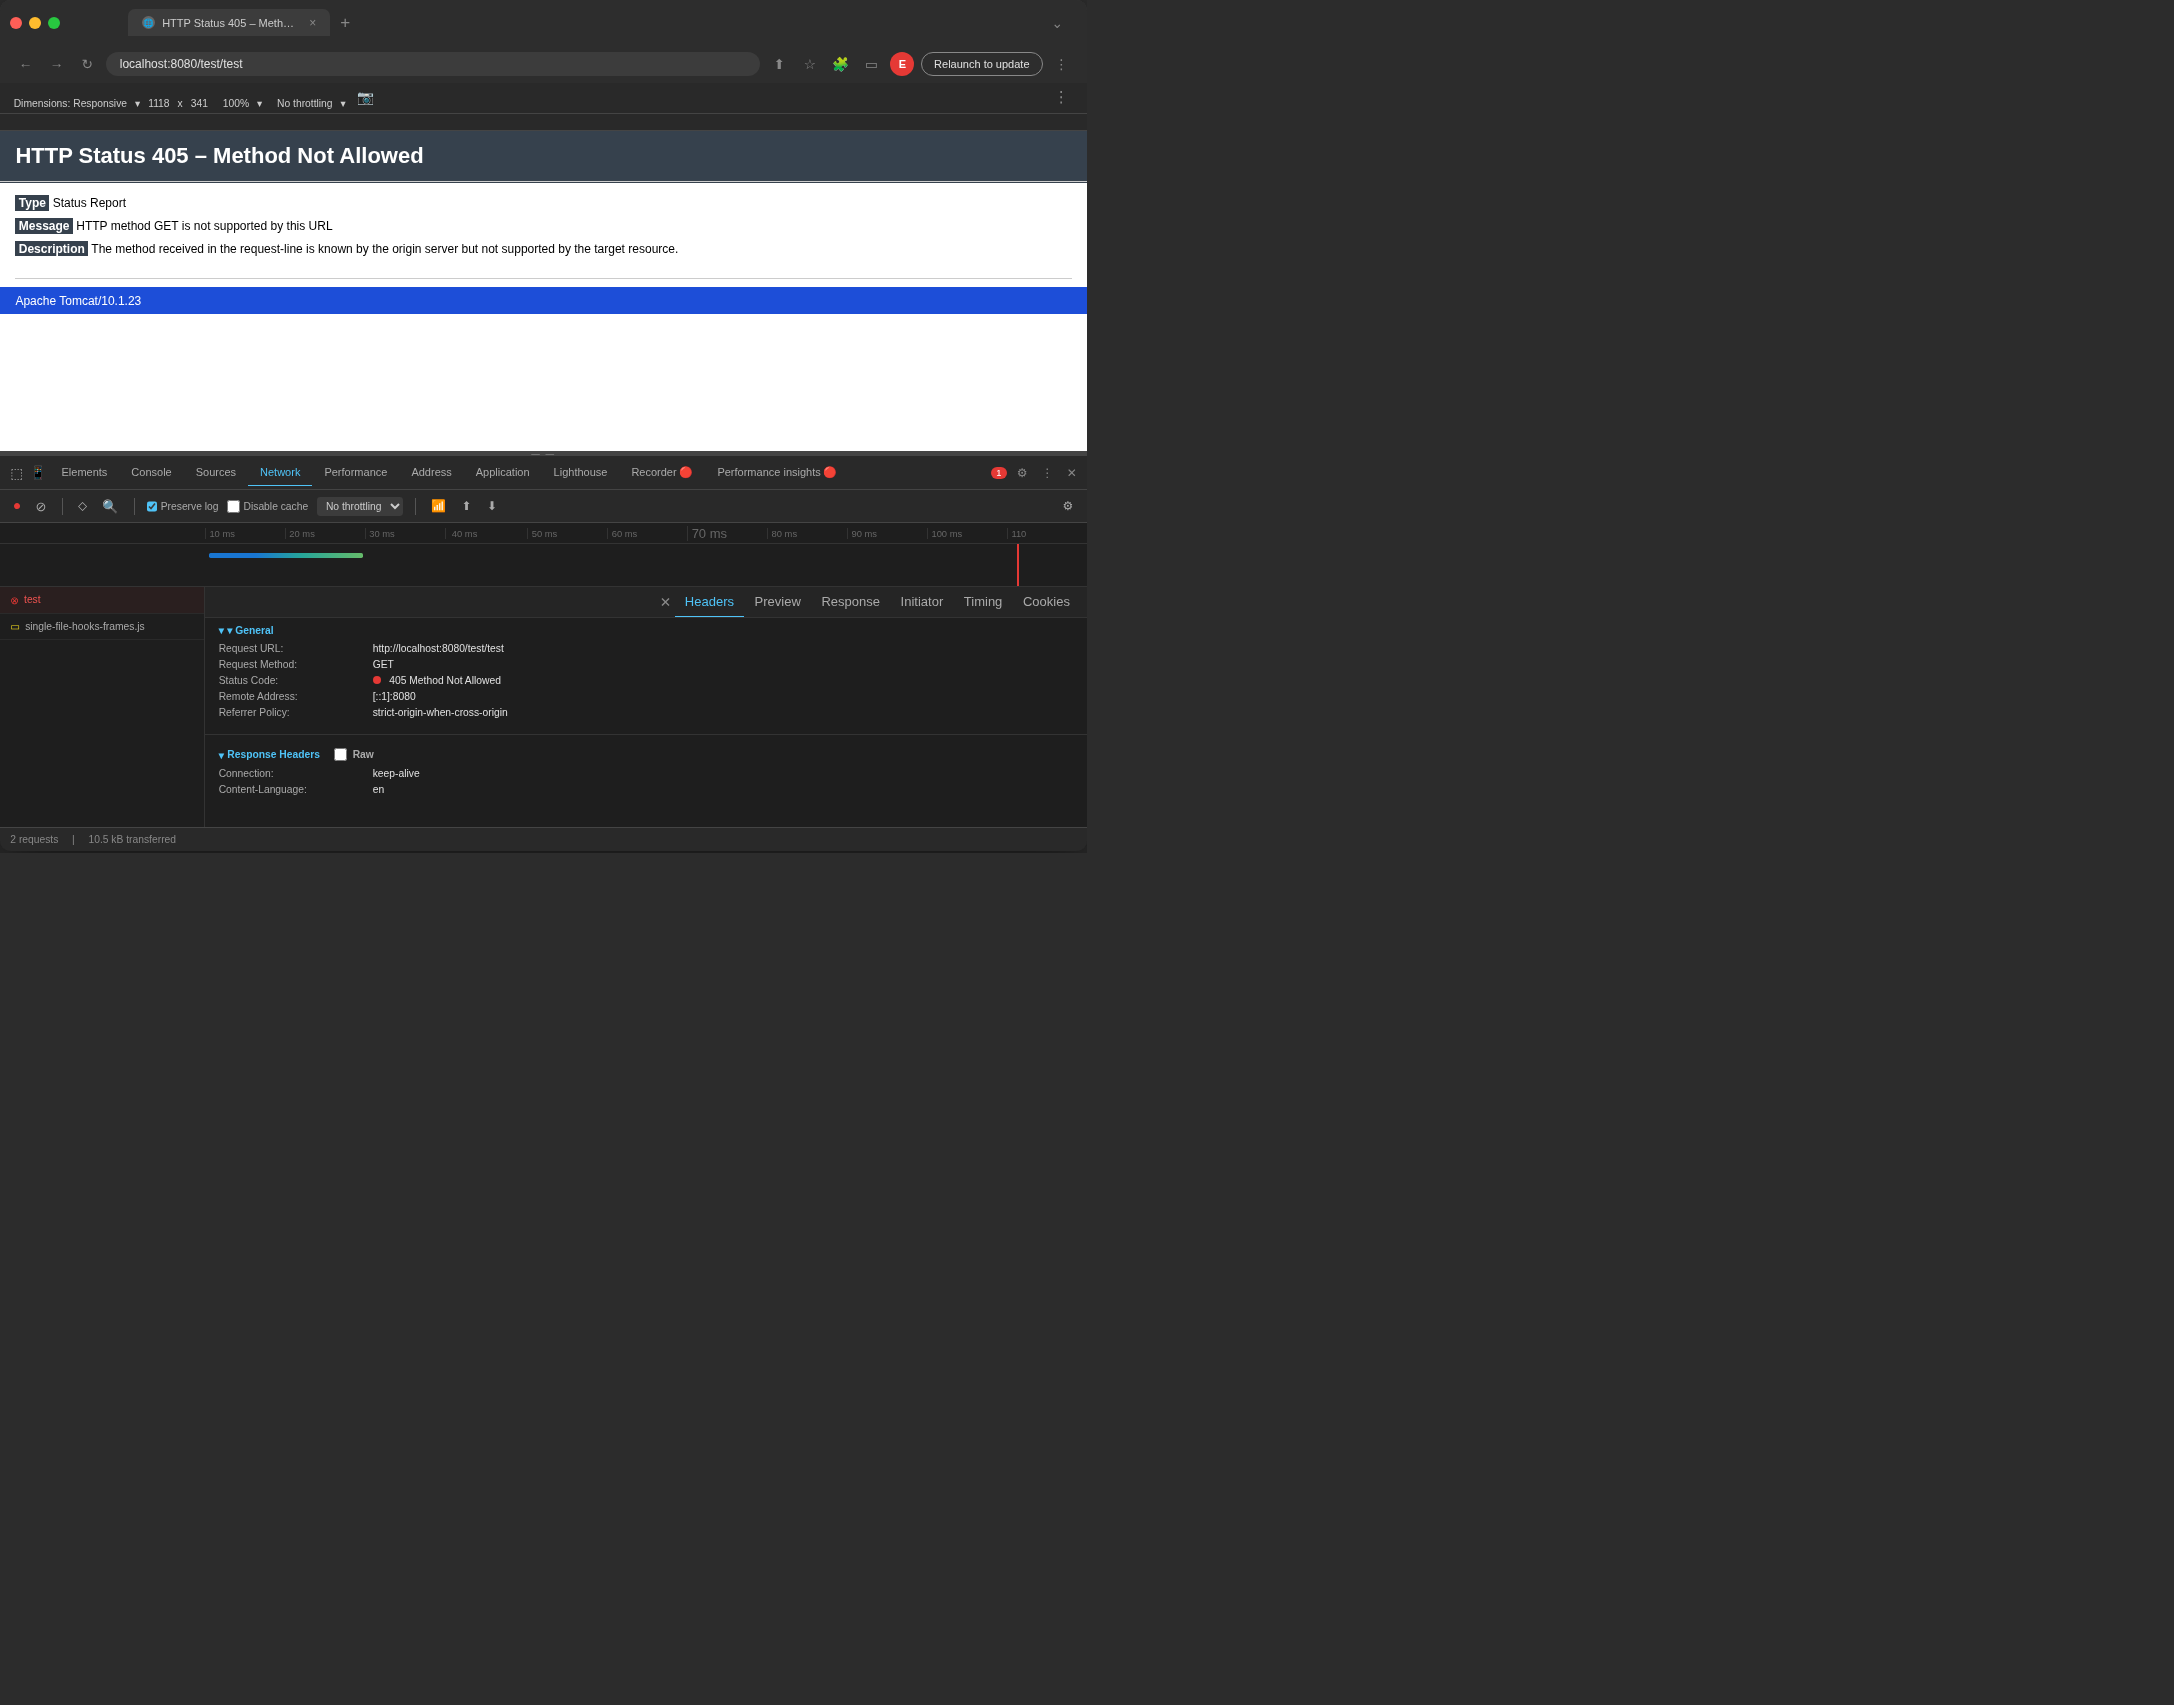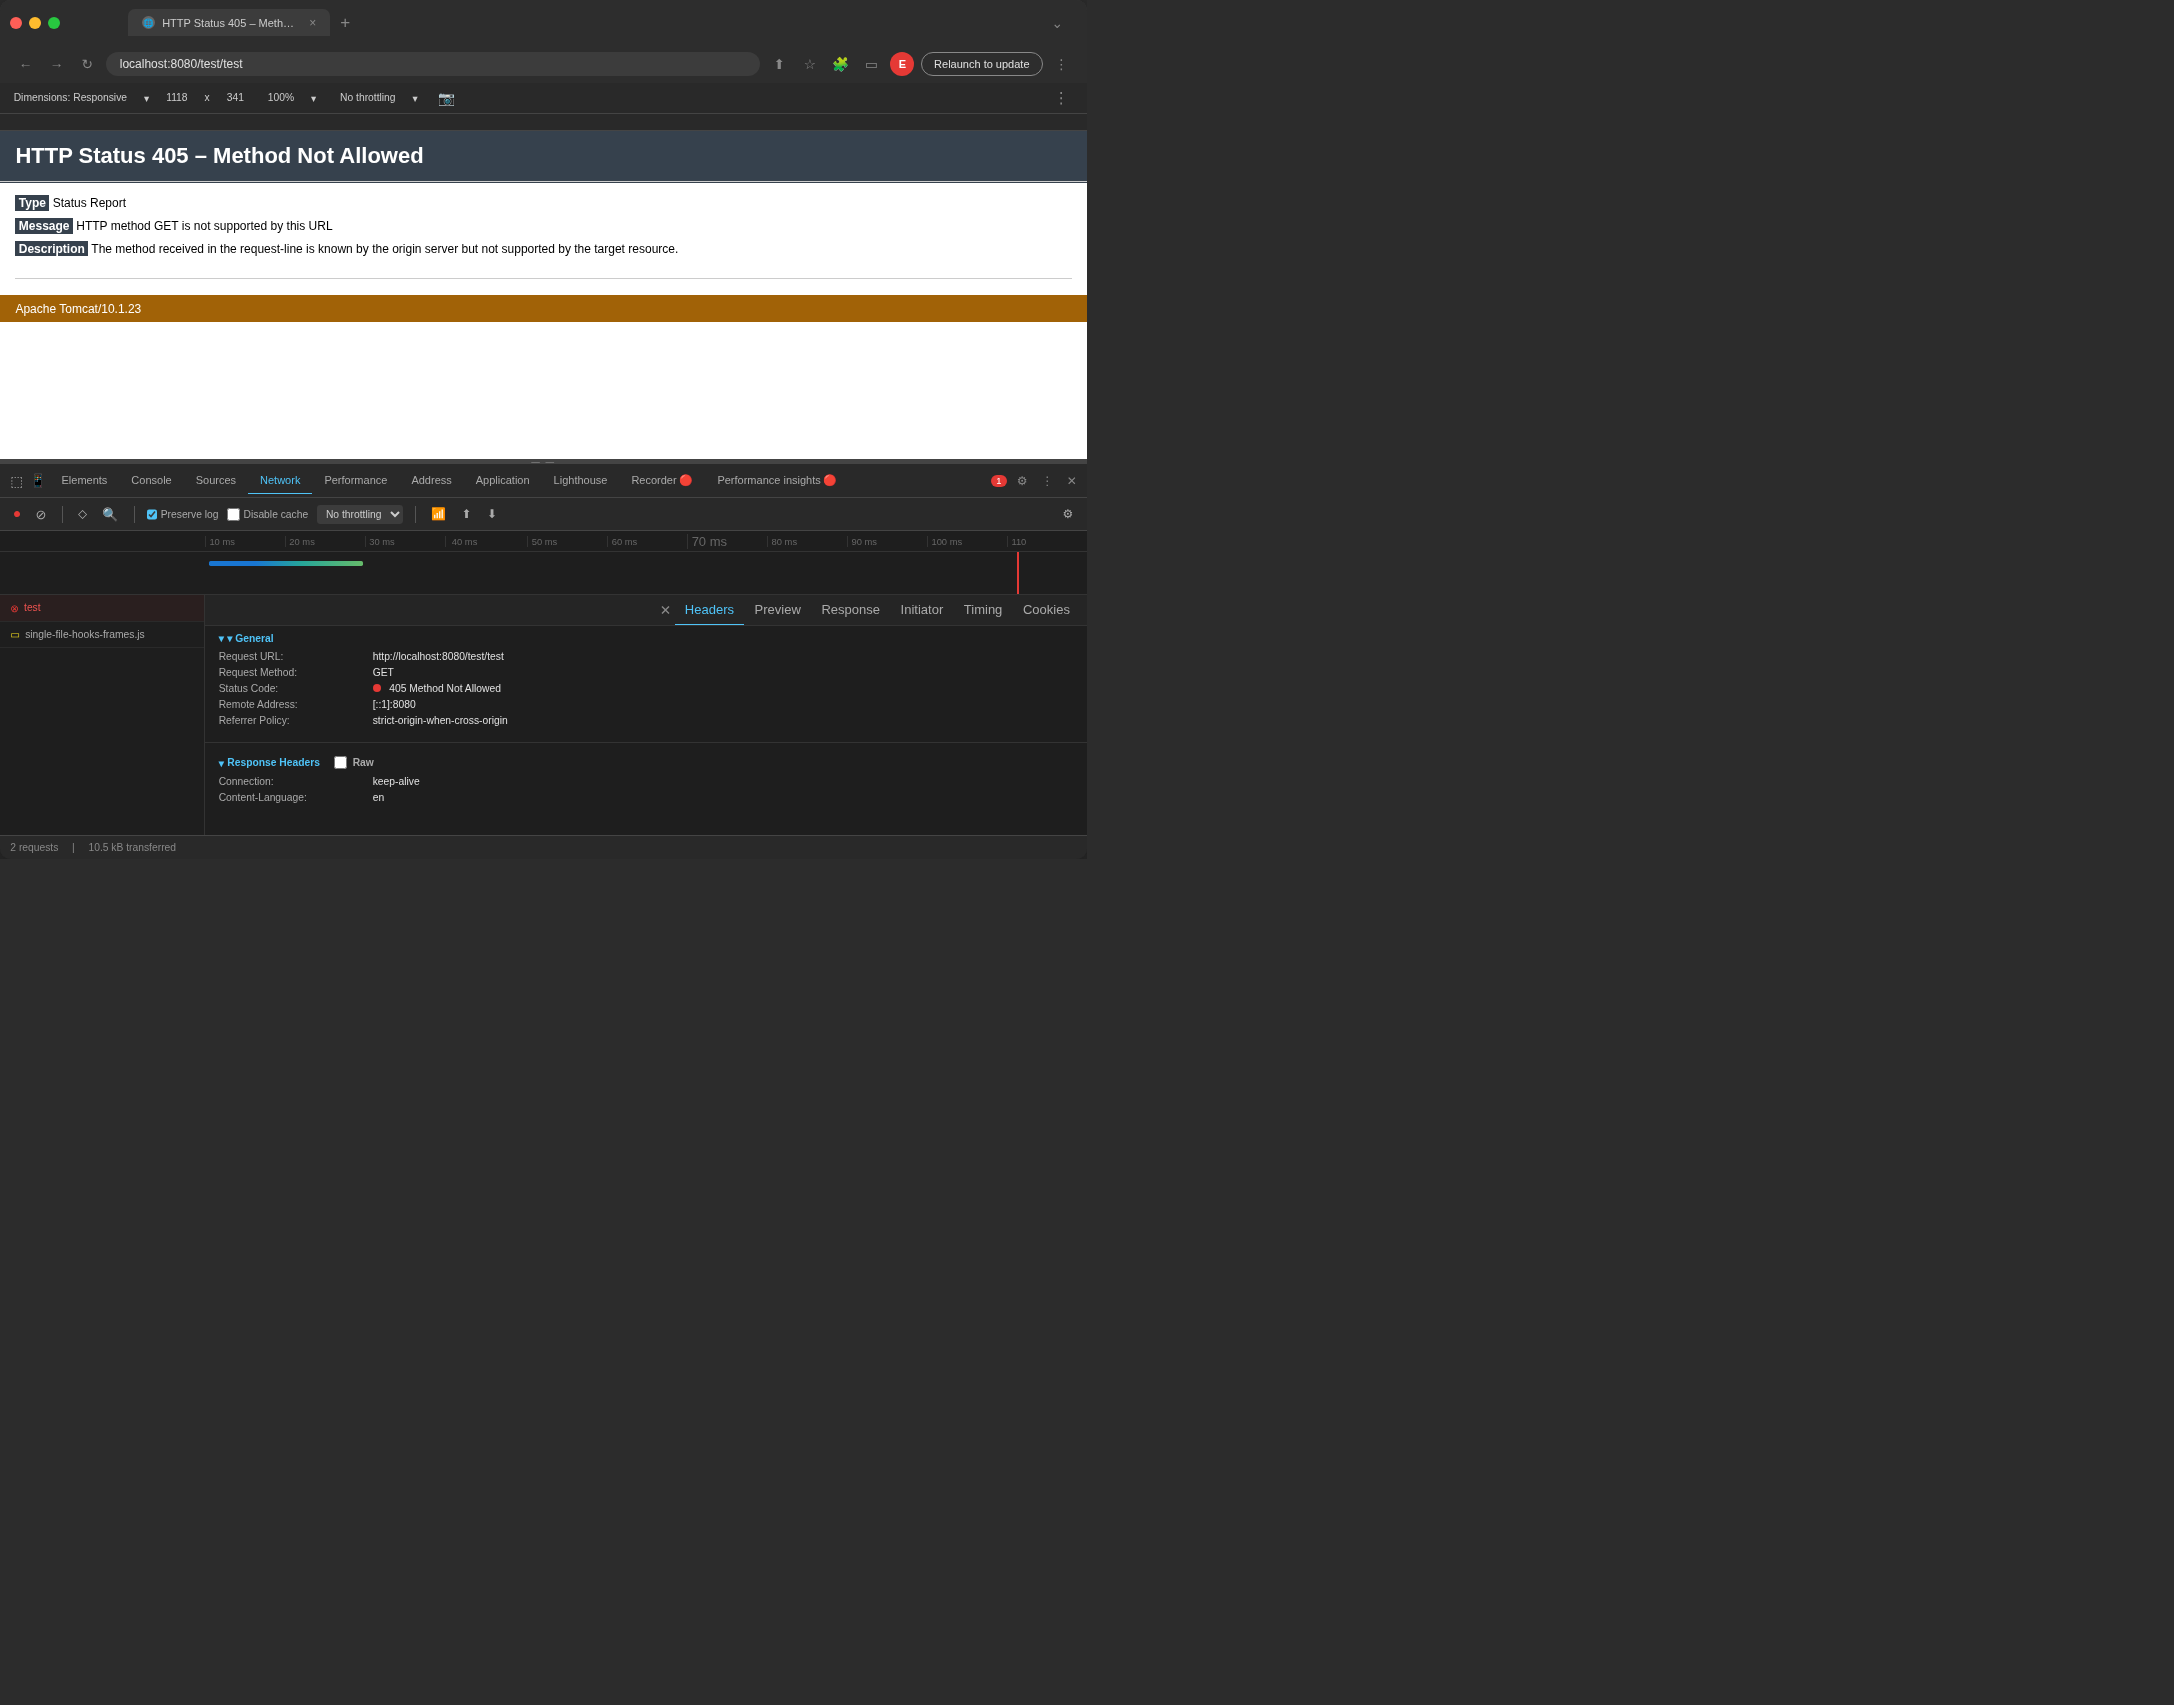--- a/index.html
+++ b/index.html
@@ -27,34 +27,34 @@
     
     .address-bar { background: #2d2d2d; padding: 6.8px 13.7px; display: flex; align-items: center; gap: 6.8px; }
     .nav-btn { background: none; border: none; color: #888; font-size: 13.7px; cursor: pointer; padding: 3.4px; border-radius: 3.4px; width: 24px; height: 24px; display: flex; align-items: center; justify-content: center; }
     .address-input { flex: 1; background: #3c3c3c; border: none; border-radius: 17px; padding: 5.1px 13.7px; color: #e0e0e0; font-size: 12px; outline: none; }
     .toolbar-icons { display: flex; align-items: center; gap: 6.8px; }
     .toolbar-icon { background: none; border: none; color: #888; font-size: 13.7px; cursor: pointer; padding: 3.4px; border-radius: 3.4px; width: 24px; height: 24px; display: flex; align-items: center; justify-content: center; }
     .relaunch-btn { background: none; border: 0.9px solid #888; border-radius: 17px; color: #e0e0e0; font-size: 11px; padding: 5.1px 12px; cursor: pointer; white-space: nowrap; }
     .avatar-btn { background: #e53935; border-radius: 50%; width: 24px; height: 24px; display: flex; align-items: center; justify-content: center; color: white; font-size: 11px; font-weight: bold; border: none; cursor: pointer; }
 
     
-    .devtools-bar { background: #292929; padding: 3.4px 13.7px; display: flex; align-items: center; justify-content: center; gap: 17px; border-bottom: 0.9px solid #444; font-size: 10.3px; color: #ccc; height: 31px; }
+    .devtools-bar { background: #292929; padding: 3.4px 13.7px; display: flex; align-items: flex-end; justify-content: center; gap: 8px; border-bottom: 0.9px solid #444; font-size: 10.3px; color: #ccc; height: 31px; }
     .devtools-bar span { color: #ccc; }
 
     
     .ruler { background: #292929; height: 17px; border-bottom: 0.9px solid #444; }
 
     
     .page-content { background: white; margin: 0; min-height: 283px; padding: 0; }
     .page-header-blue { background: #36414d; color: white; padding: 12px 15.4px; }
     .page-header-blue h1 { font-size: 22px; font-weight: bold; font-family: Arial, sans-serif; }
     .page-body { padding: 13.7px 15.4px; border-top: 0.9px solid #36414d; }
     .page-body p { font-size: 12px; color: #000; margin-bottom: 8.6px; font-family: Arial, sans-serif; }
     .page-body p strong { background: #36414d; color: white; padding: 0.9px 3.4px; font-weight: bold; }
-    .page-footer-blue { background: #a16207; color: white; padding: 6.8px 15.4px; margin-top: 16px; }
+    .page-footer-blue { background: #1d4ed8; color: white; padding: 6.8px 15.4px; margin-top: 8px; }
     .page-footer-blue p { font-size: 12px; font-family: Arial, sans-serif; color: white; }
     .page-spacer { height: 137px; background: white; }
     .resize-handle { background: #444; height: 5.1px; display: flex; align-items: center; justify-content: center; }
     .resize-dots { color: #888; font-size: 8.6px; letter-spacing: 1.7px; }
 
     
     .devtools-panel { background: #1e1e1e; }
     .devtools-tabs { background: #292929; display: flex; align-items: center; border-bottom: 0.9px solid #444; padding: 0 6.8px; height: 34px; gap: 0; }
     .devtools-tab { padding: 6.8px 12px; color: #aaa; font-size: 11px; cursor: pointer; border-bottom: 1.7px solid transparent; white-space: nowrap; }
     .devtools-tab.active { color: #4fc3f7; border-bottom: 1.7px solid #4fc3f7; }

